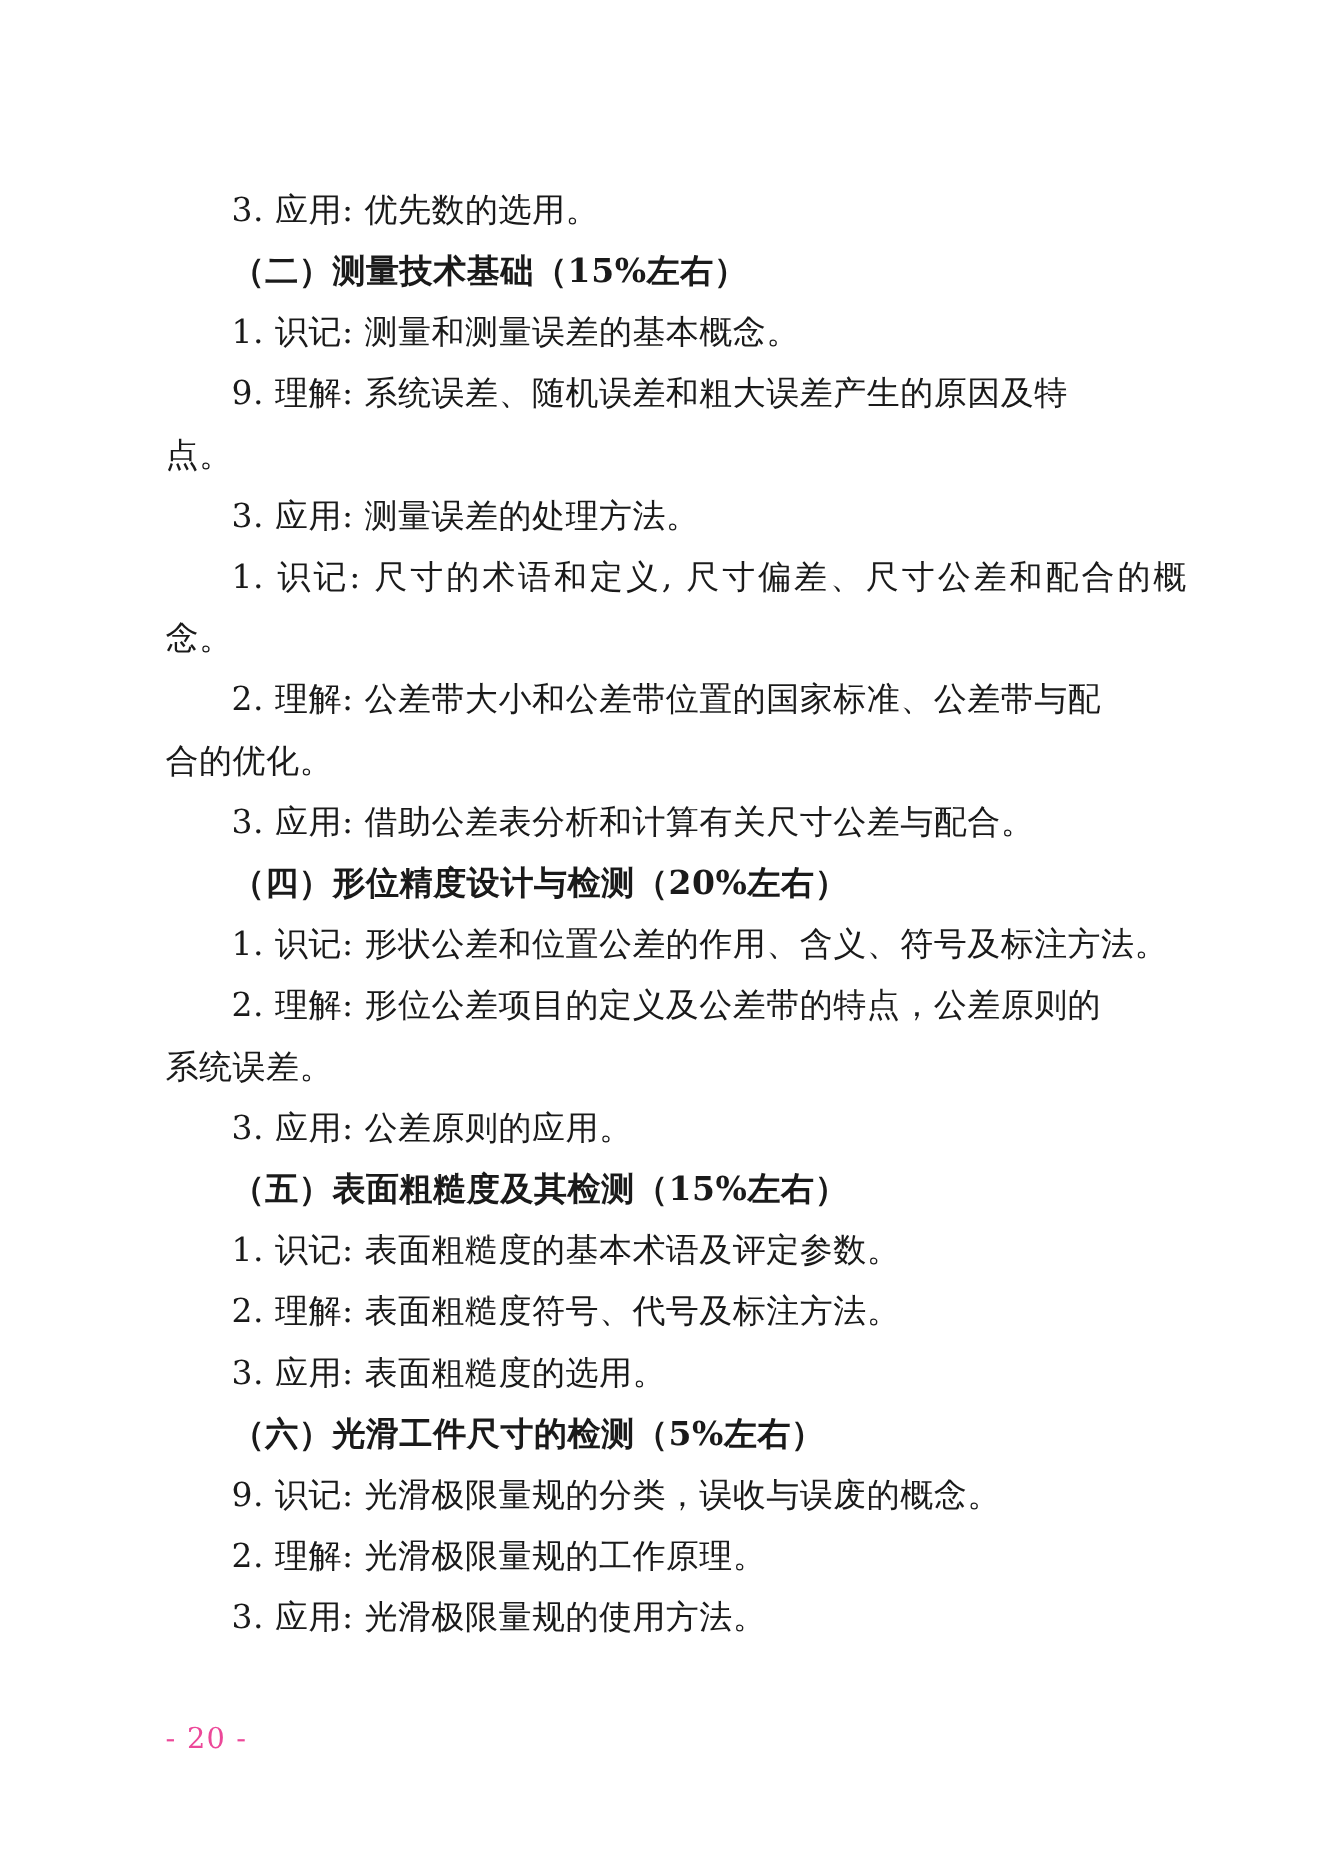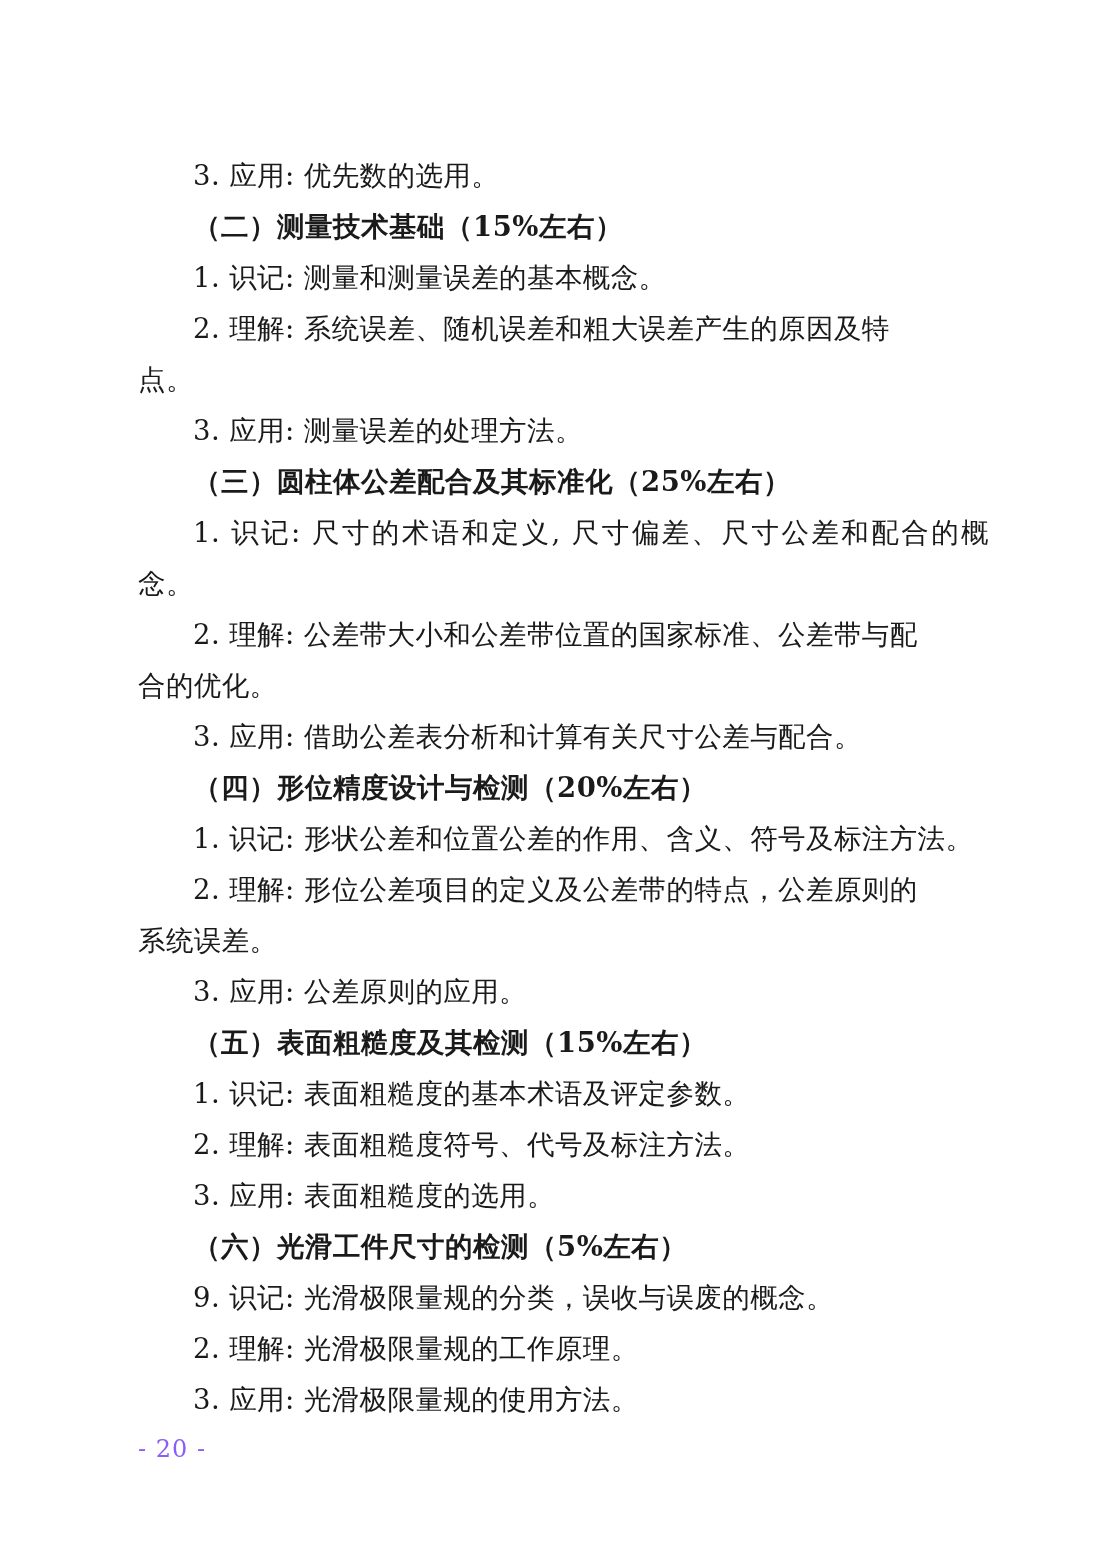--- a/index.html
+++ b/index.html
@@ -47,36 +47,35 @@
   }
   .page-number {
     position: absolute;
     left: 0;
     right: 0;
     bottom: 96px;
     text-align: left;
     padding-left: 138px;
     font-size: 24px;
     font-family: "DejaVu Serif", "Liberation Serif", serif;
-    color: #8b5cf6;
+    color: #ec4899;
     letter-spacing: 1px;
   }
 </style>
 </head>
 <body>
 
 <div class="page">
   <div class="body-text" id="content">
       <p class="para">3. 应用: 优先数的选用。</p>
       <p class="heading">（二）测量技术基础（15%左右）</p>
       <p class="para">1. 识记: 测量和测量误差的基本概念。</p>
-      <p class="para">2. 理解: 系统误差、随机误差和粗大误差产生的原因及特</p>
+      <p class="para">9. 理解: 系统误差、随机误差和粗大误差产生的原因及特</p>
       <p class="para-cont">点。</p>
       <p class="para">3. 应用: 测量误差的处理方法。</p>
-      <p class="heading">（三）圆柱体公差配合及其标准化（25%左右）</p>
       <p class="para">1. 识记: 尺寸的术语和定义, 尺寸偏差、尺寸公差和配合的概念。</p>
       <p class="para">2. 理解: 公差带大小和公差带位置的国家标准、公差带与配</p>
       <p class="para-cont">合的优化。</p>
       <p class="para">3. 应用: 借助公差表分析和计算有关尺寸公差与配合。</p>
       <p class="heading">（四）形位精度设计与检测（20%左右）</p>
       <p class="para">1. 识记: 形状公差和位置公差的作用、含义、符号及标注方法。</p>
       <p class="para">2. 理解: 形位公差项目的定义及公差带的特点，公差原则的</p>
       <p class="para-cont">系统误差。</p>
       <p class="para">3. 应用: 公差原则的应用。</p>
       <p class="heading">（五）表面粗糙度及其检测（15%左右）</p>

